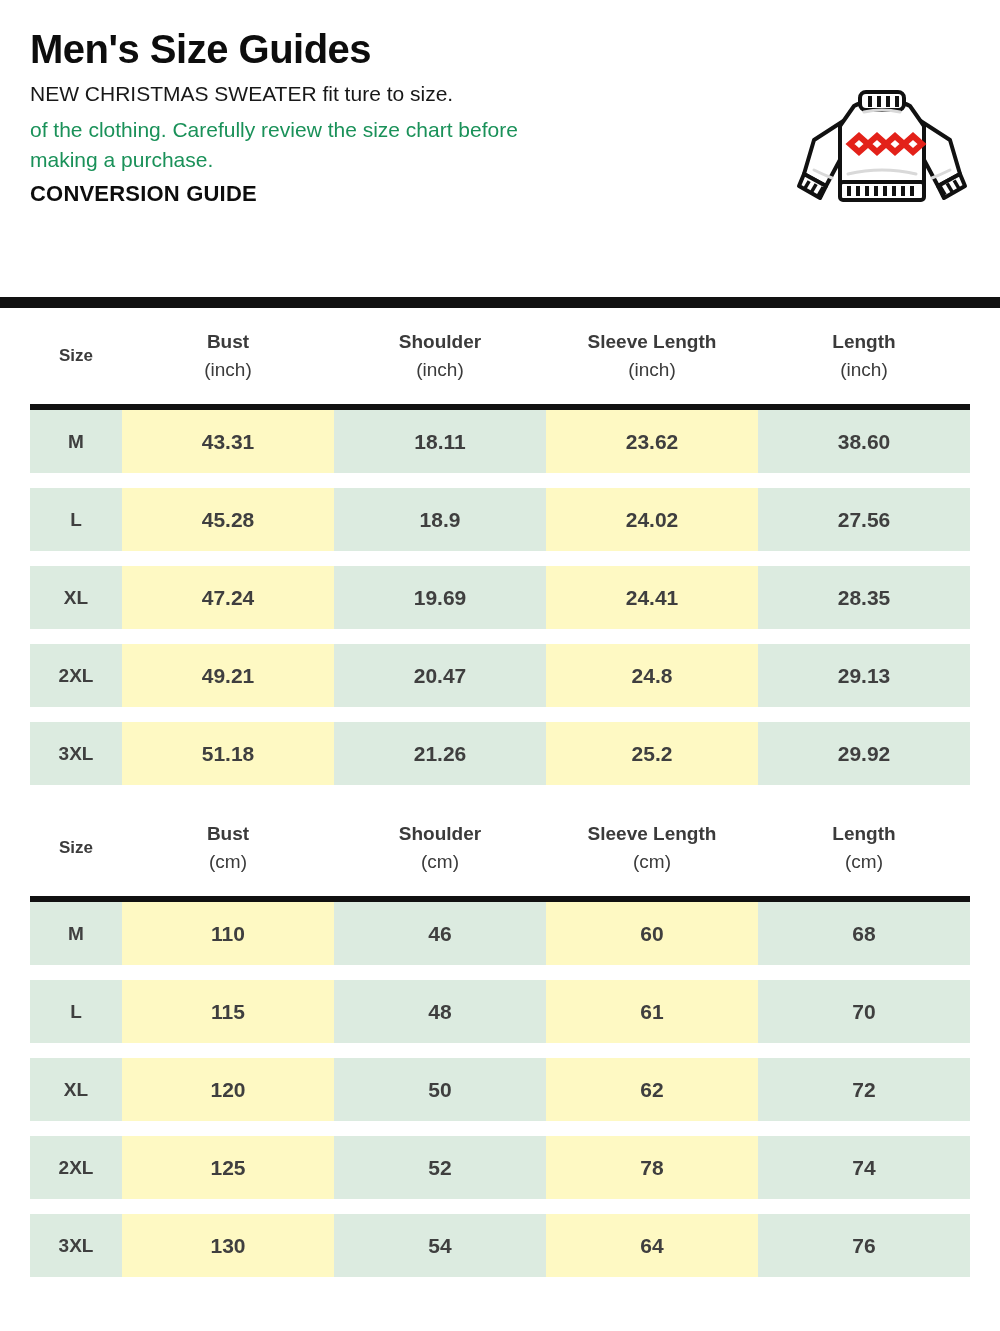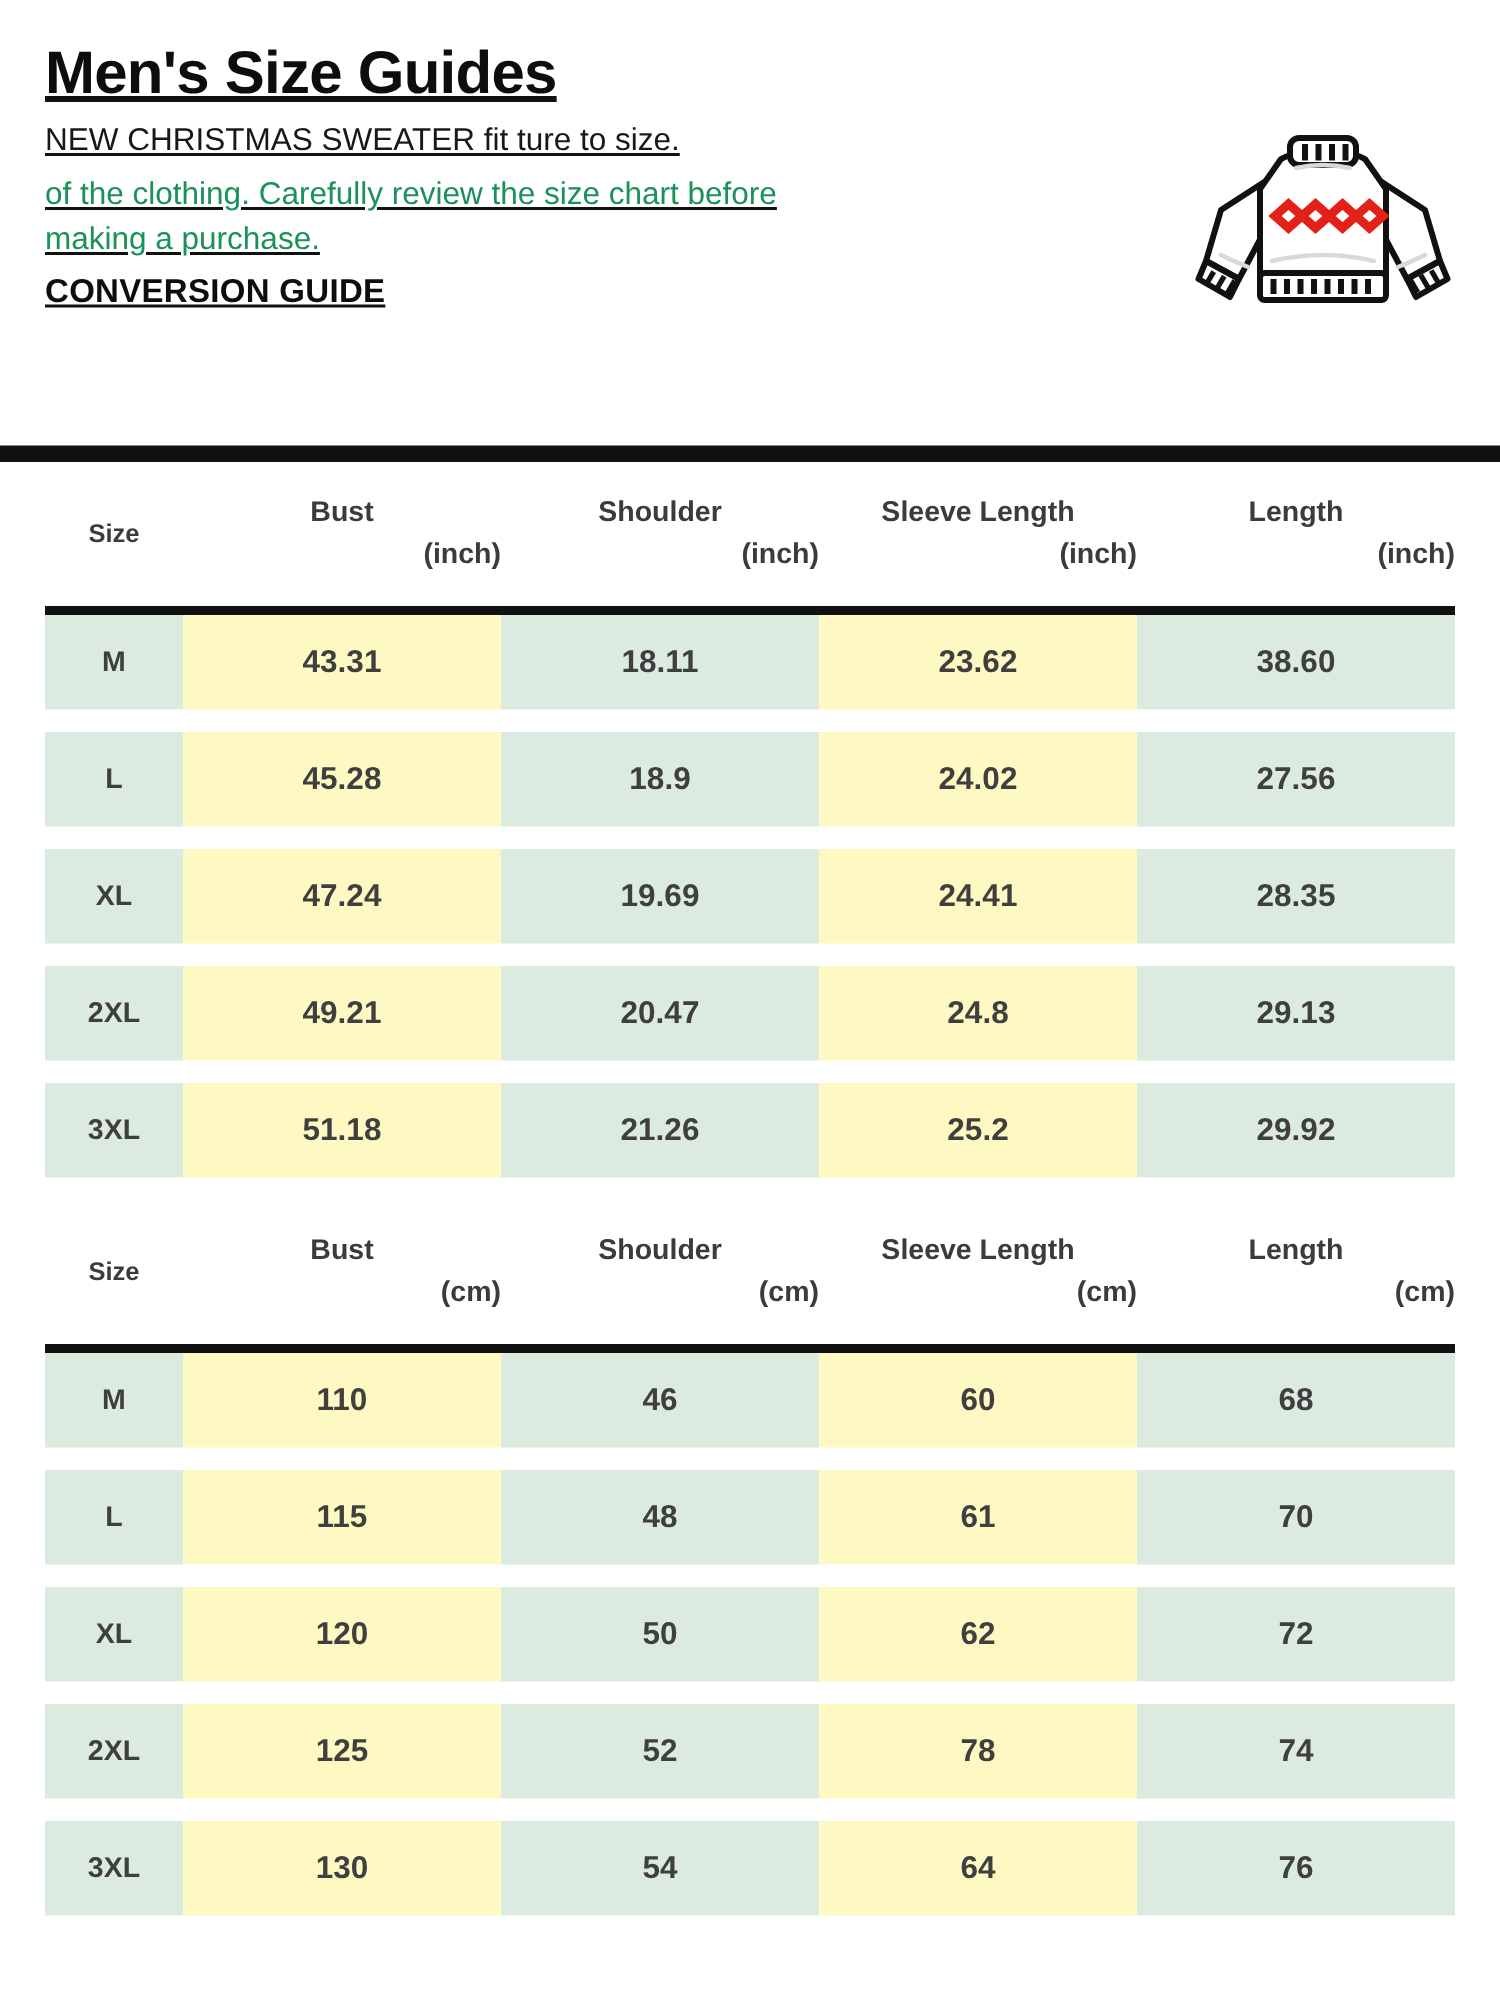--- a/index.html
+++ b/index.html
@@ -14,21 +14,20 @@
     color: #111111;
     overflow: hidden;
     position: relative;
   }
 
   
   .header {
     position: relative;
     padding: 28px 30px 0 30px;
     height: 297px;
-    text-decoration: underline;
   }
   .title {
     font-size: 40px;
     font-weight: bold;
     letter-spacing: -0.5px;
     color: #0d0d0d;
     margin: 0 0 10px 0;
     line-height: 1.05;
   }
   .subtitle {
@@ -84,21 +83,21 @@
     padding: 0 30px;
   }
   .thead .cell {
     text-align: center;
     font-size: 19px;
     font-weight: bold;
     color: #3b3b3b;
     line-height: 1.45;
   }
   .thead .cell.size-col { font-size: 17px; }
-  .hdr-sub { display: block; font-weight: bold; text-align: right; }
+  .hdr-sub { display: block; font-weight: normal; }
 
   .rows { padding: 0 30px; }
   .row {
     display: flex;
     height: 63px;
     margin-bottom: 15px;
   }
   .row .cell {
     display: flex;
     align-items: center;

